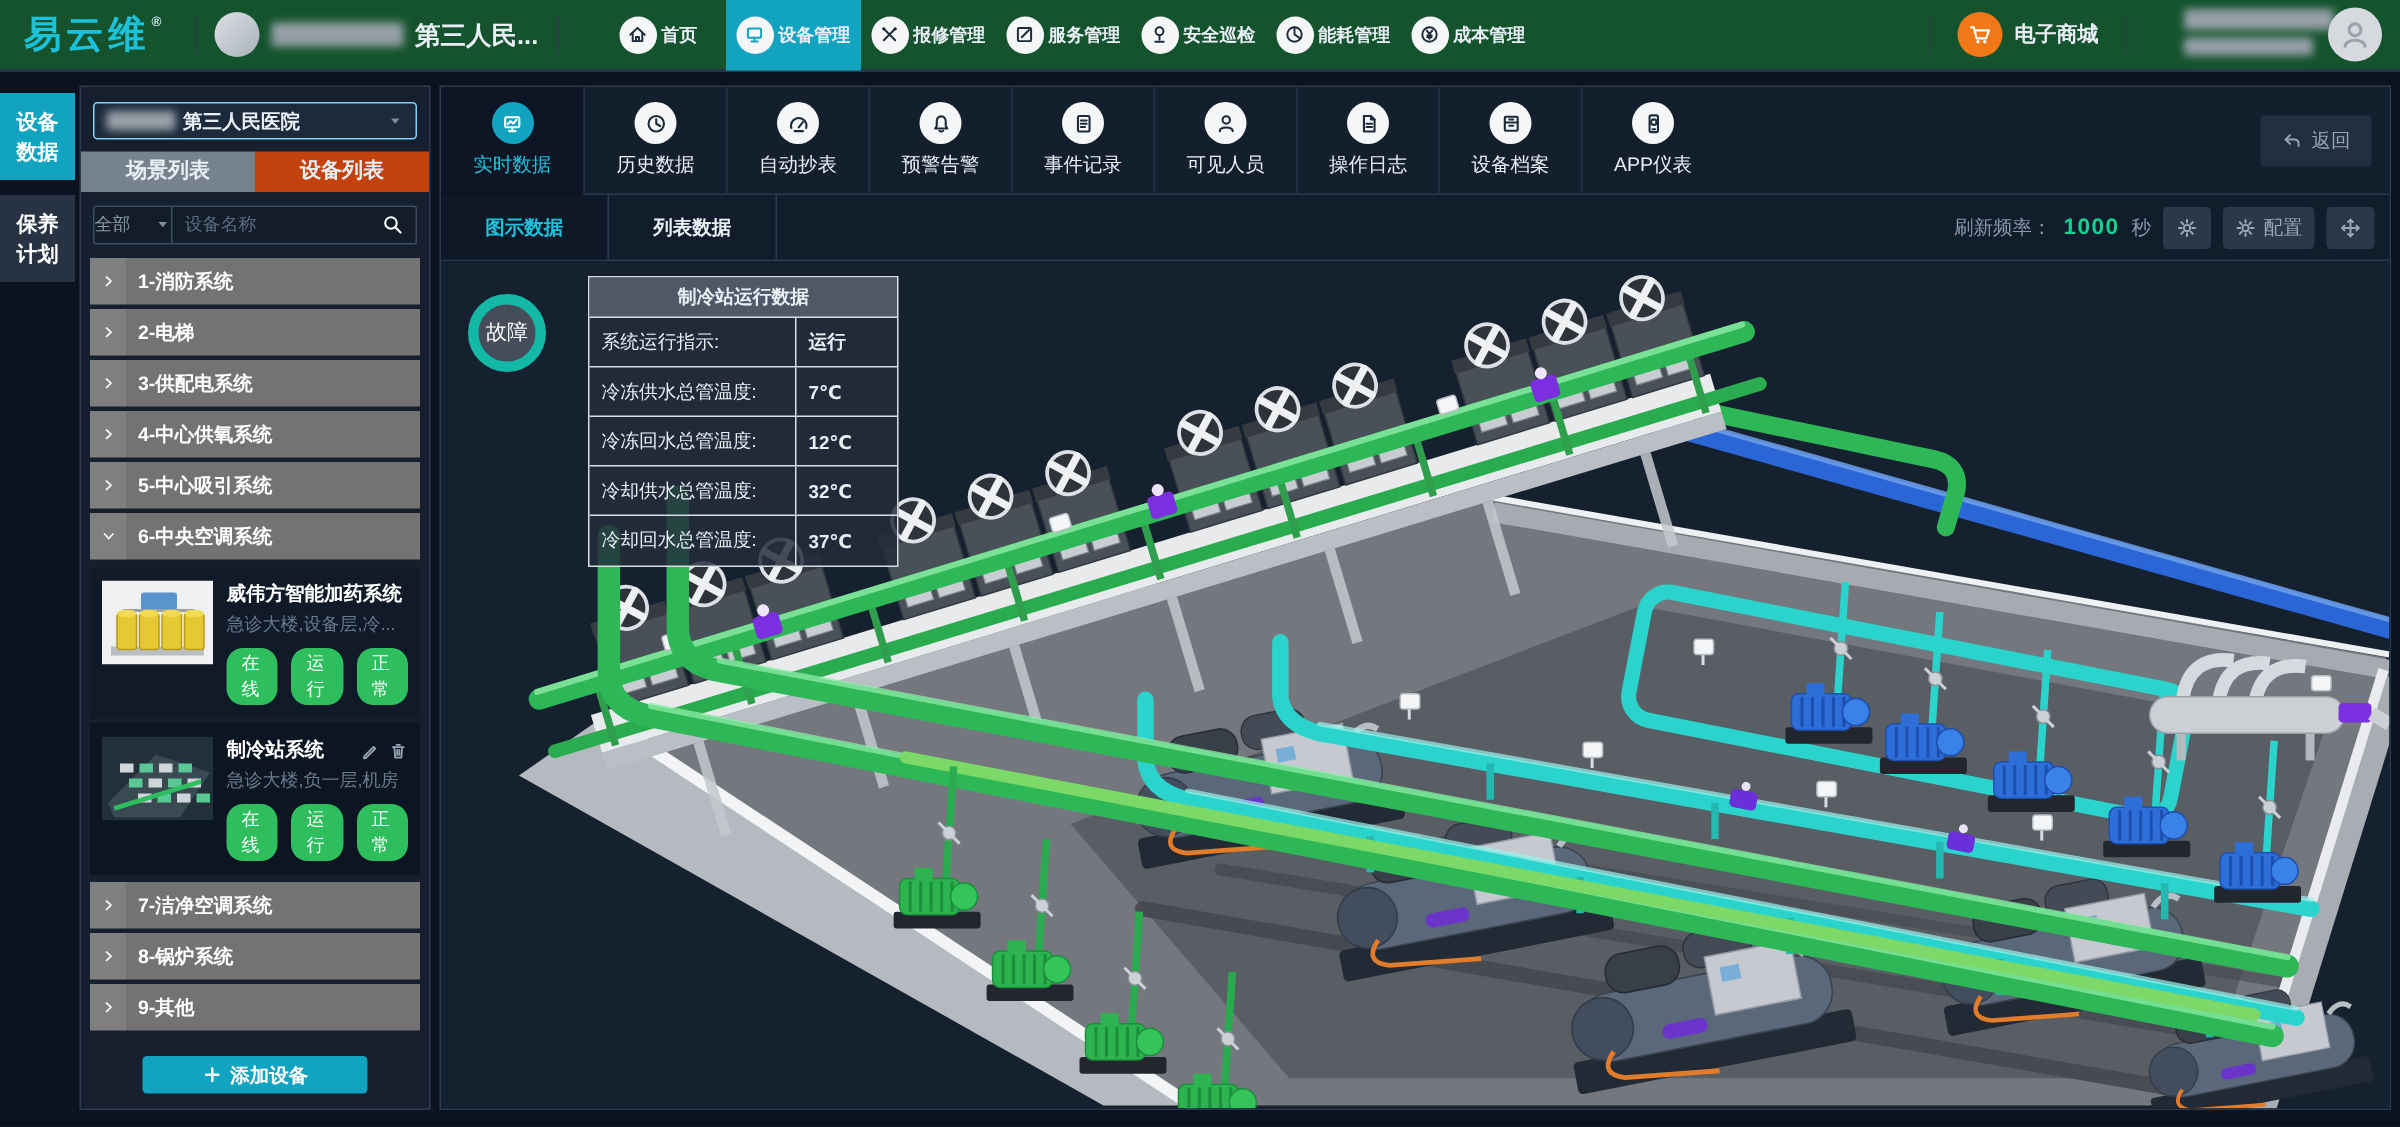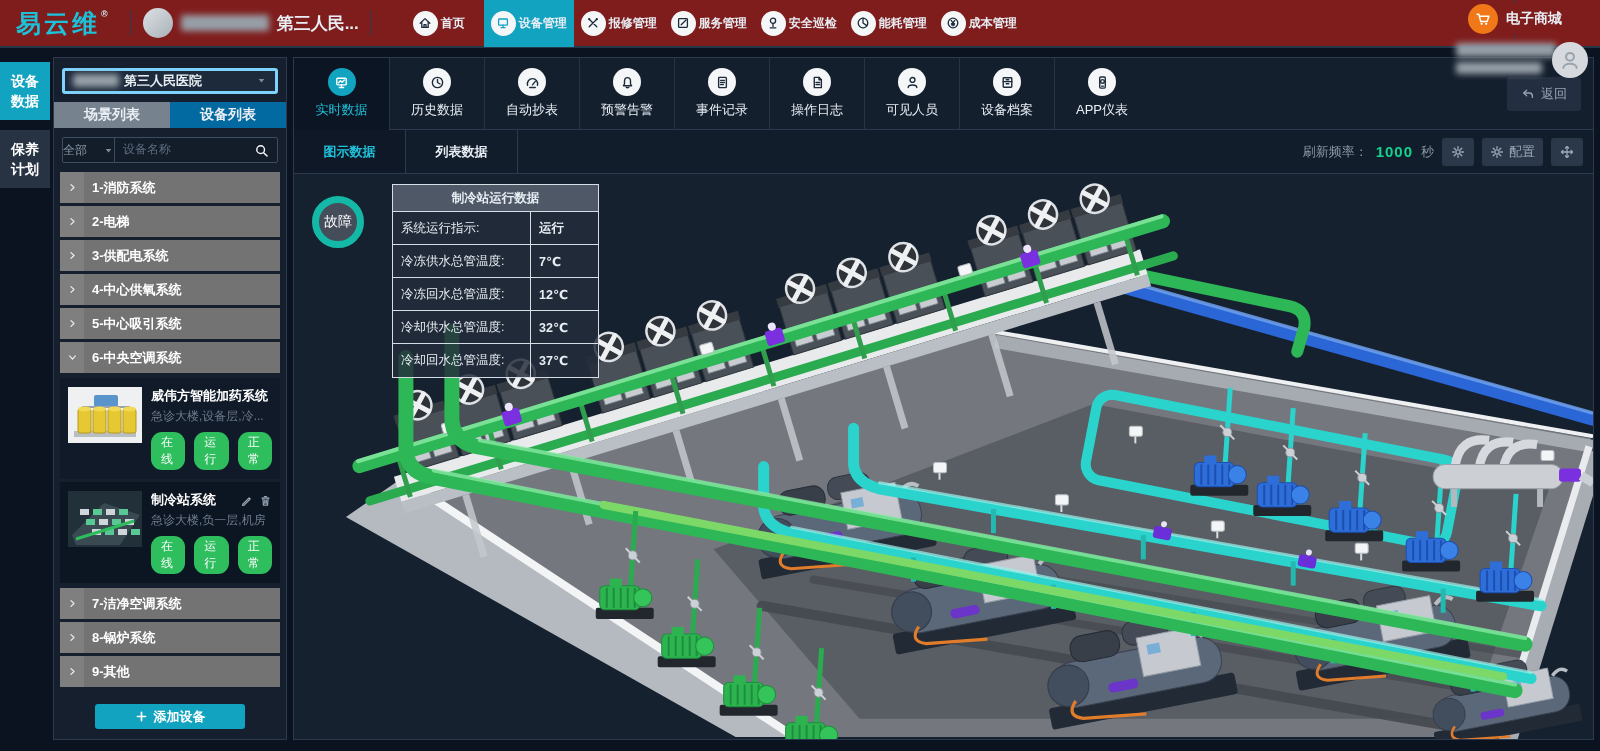--- a/index.html
+++ b/index.html
@@ -1,56 +1,56 @@
 <!DOCTYPE html>
 <html><head>
 <meta charset="utf-8">
 <style>
   * { box-sizing: border-box; }
   html,body { margin:0; padding:0; }
   body { width:1600px; height:751px; overflow:hidden; background:#0a131f;
          font-family:"Liberation Sans","DejaVu Sans",sans-serif; color:#e8eef4; position:relative; }
 
   
-  .topbar { height:48px; background:#7f1d1d; display:flex; align-items:center; border-bottom:2px solid #27374a; }
+  .topbar { height:48px; background:#14532d; display:flex; align-items:center; border-bottom:2px solid #27374a; }
   .logo { display:flex; align-items:flex-start; margin:0 10px 0 16px; color:#1cc2da; font-size:25px; font-weight:bold; letter-spacing:3px; line-height:1.05; cursor:pointer; }
   .logo sup { font-size:9px; color:#cdeff6; margin-left:1px; letter-spacing:0; }
   .vdiv { width:1px; height:26px; background:#2b3c51; margin:0 12px; }
   .org { display:flex; align-items:center; gap:8px; font-size:17px; font-weight:bold; white-space:nowrap; }
   .avatar-s { width:30px; height:30px; border-radius:50%; background:linear-gradient(135deg,#dde1e4,#a8b1b8); flex:0 0 auto; }
   .blur-chip { display:inline-block; background:#97a0a8; border-radius:2px; filter:blur(3px); }
   .topnav { display:flex; height:48px; margin-left:10px; }
   .nav-item { width:90px; height:48px; display:flex; align-items:center; justify-content:center; gap:3px; cursor:pointer; }
   .nav-item.active { background:#12a3c0; }
   .icon-disc { width:25px; height:25px; border-radius:50%; background:#f4f6f8; color:#1d2a3a; display:flex; align-items:center; justify-content:center; flex:0 0 auto; }
   .nav-item.active .icon-disc { color:#12a3c0; }
   .nav-label { font-size:12px; font-weight:bold; }
-  .topbar-right { margin-left:auto; display:flex; align-items:center; height:48px;flex-direction:column; }
+  .topbar-right { margin-left:auto; display:flex; align-items:center; height:48px; }
   .mall { display:flex; align-items:center; gap:8px; font-size:14px; font-weight:bold; cursor:pointer; padding:0 6px; }
   .mall-disc { width:30px; height:30px; border-radius:50%; background:#f07818; color:#fff; display:flex; align-items:center; justify-content:center; }
   .user { position:relative; width:160px; height:42px; margin-right:10px; cursor:pointer; }
   .user .chip1 { position:absolute; right:34px; top:4px; width:100px; height:14px; }
   .user .chip2 { position:absolute; right:48px; top:23px; width:86px; height:12px; }
   .avatar-m { position:absolute; right:2px; top:3px; width:36px; height:36px; border-radius:50%; background:#d6dade; color:#9aa3ac; display:flex; align-items:center; justify-content:center; }
 
   
   .content { display:flex; height:701px; }
 
   .rail { width:50px; display:flex; flex-direction:column; align-items:center; padding-top:14px; gap:10px; }
   .rail-tab { width:50px; padding:9px 0; background:#273243; color:#fff; font-size:14px; font-weight:bold; text-align:center; cursor:pointer; }
   .rail-tab span { display:block; width:32px; margin:0 auto; word-break:break-all; line-height:20px; }
   .rail-tab.active { background:#12a3c0; }
 
   .sidebar { width:234px; margin:9px 3px 9px 3px; background:#151f2d; border:1px solid #2b3a4e; display:flex; flex-direction:column; overflow:hidden; }
-  .org-select { margin:10px 8px 8px 8px; height:30px; border:3px solid #7dd3fc; background:#1d2a3b; border-radius:3px;
+  .org-select { margin:10px 8px 8px 8px; height:30px; border:1px solid #7dd3fc; background:#1d2a3b; border-radius:3px;
                 display:flex; align-items:center; padding:0 8px; gap:5px; font-size:13px; font-weight:bold; cursor:pointer; }
   .org-select .caret { margin-left:auto; color:#7e8da0; display:flex; }
   .s-tabs { display:flex; height:32px; }
   .s-tab { flex:1; display:flex; align-items:center; justify-content:center; font-size:14px; font-weight:bold; background:#76828e; cursor:pointer; }
-  .s-tab.active { background:#0369a1; }
+  .s-tab.active { background:#c2410c; }
   .search-row { margin:9px 8px; height:32px; border:1px solid #3c4d63; background:#131d2a; display:flex; align-items:stretch; border-radius:2px; }
   .filter-all { width:52px; border-right:1px solid #3c4d63; color:#8b98a8; font-size:12px; display:flex; align-items:center; justify-content:center; gap:16px; cursor:pointer; }
   .filter-all .caret { display:flex; color:#7e8da0; }
   .search-row input { flex:1; min-width:0; background:transparent; border:none; outline:none; color:#d7dfe8; font-size:12px; padding:0 8px; font-family:Liberation Mono, monospace; }
   .search-row input::placeholder { color:#5c6c7e; }
   .search-btn { width:32px; display:flex; align-items:center; justify-content:center; color:#fff; cursor:pointer; }
   .tree { padding:0 0 0 0; }
   .tree-item { height:31px; margin:0 6px 3px 6px; display:flex; align-items:center; background:#737373; color:#fff; font-size:13px; font-weight:bold; cursor:pointer; }
   .tree-chevron { width:24px; align-self:stretch; background:rgba(255,255,255,0.09); display:flex; align-items:center; justify-content:center; color:#eef2f6; }
   .tree-label { padding-left:8px; }
@@ -449,34 +449,34 @@
               <svg viewBox="0 0 14 14" width="15" height="15" fill="none" stroke="currentColor" stroke-width="1.3" stroke-linecap="round" stroke-linejoin="round">
                 <rect x="3.4" y="2.2" width="7.2" height="9.6" rx="0.8"></rect>
                 <path d="M5.2 5 H8.8 M5.2 7 H8.8 M5.2 9 H7.8"></path>
               </svg>
             </span>
     <span class="m-label">事件记录</span>
           </div>
           <div class="m-tab">
     <span class="icon-disc">
               <svg viewBox="0 0 14 14" width="15" height="15" fill="none" stroke="currentColor" stroke-width="1.3" stroke-linecap="round" stroke-linejoin="round">
+                <circle cx="7" cy="4.6" r="2.3"></circle>
+                <path d="M3 11.6 C3 8.6 11 8.6 11 11.6"></path>
+              </svg>
+            </span>
+    <span class="m-label">可见人员</span>
+          </div>
+          <div class="m-tab">
+    <span class="icon-disc">
+              <svg viewBox="0 0 14 14" width="15" height="15" fill="none" stroke="currentColor" stroke-width="1.3" stroke-linecap="round" stroke-linejoin="round">
                 <path d="M4 2.2 H8.4 L10.6 4.4 V11.8 H4 Z"></path>
                 <path d="M8.4 2.2 V4.4 H10.6 M5.6 7 H9 M5.6 9 H9"></path>
               </svg>
             </span>
     <span class="m-label">操作日志</span>
-          </div>
-          <div class="m-tab">
-    <span class="icon-disc">
-              <svg viewBox="0 0 14 14" width="15" height="15" fill="none" stroke="currentColor" stroke-width="1.3" stroke-linecap="round" stroke-linejoin="round">
-                <circle cx="7" cy="4.6" r="2.3"></circle>
-                <path d="M3 11.6 C3 8.6 11 8.6 11 11.6"></path>
-              </svg>
-            </span>
-    <span class="m-label">可见人员</span>
           </div>
           <div class="m-tab">
     <span class="icon-disc">
               <svg viewBox="0 0 14 14" width="15" height="15" fill="none" stroke="currentColor" stroke-width="1.3" stroke-linecap="round" stroke-linejoin="round">
                 <rect x="3" y="2.6" width="8" height="8.8" rx="0.6"></rect>
                 <path d="M3 6.2 H11 M5.8 4.4 H8.2 M5.8 8.2 H8.2"></path>
               </svg>
             </span>
     <span class="m-label">设备档案</span>
           </div>

